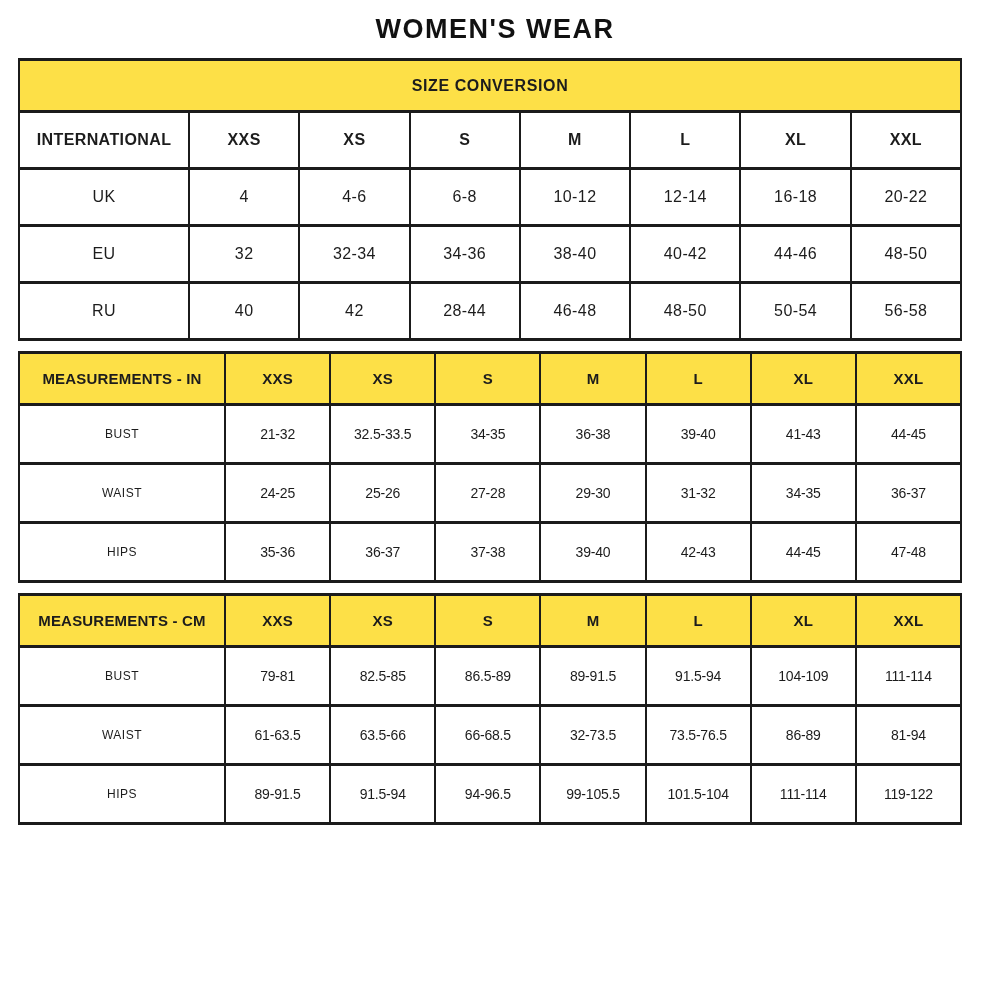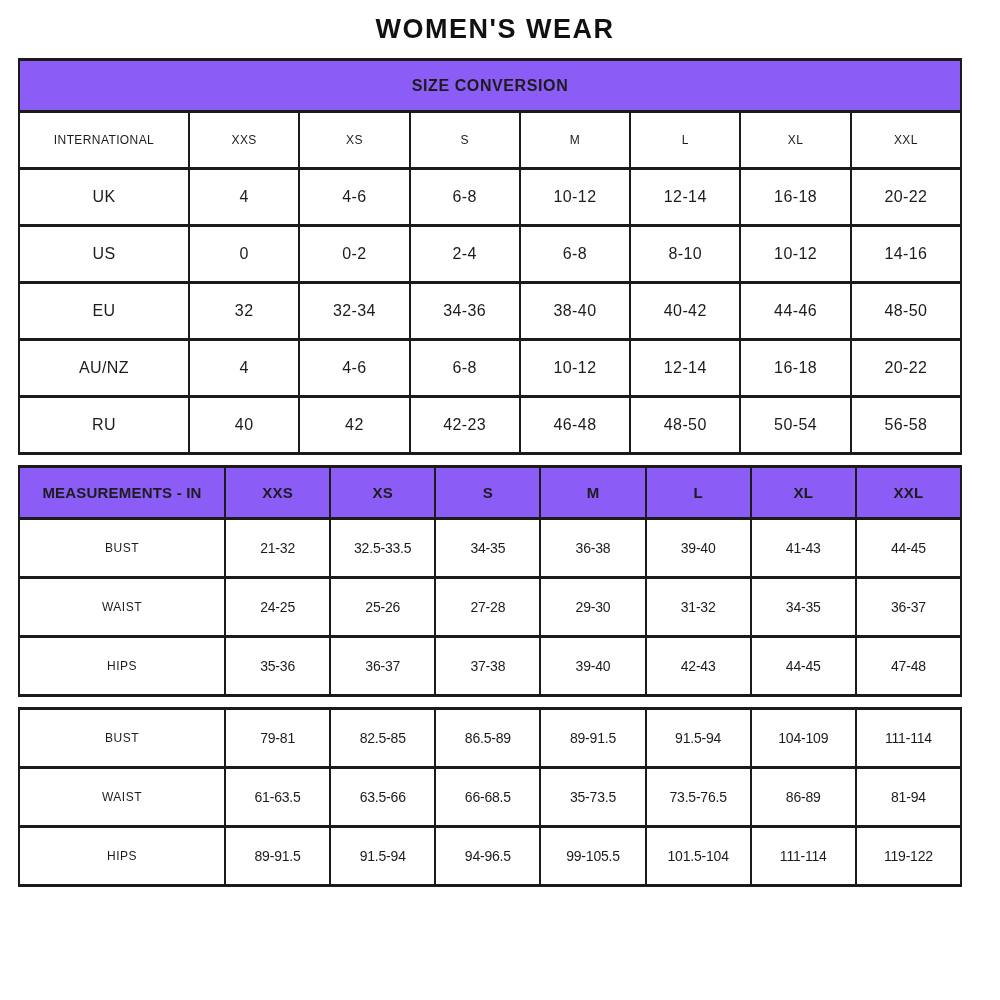--- a/index.html
+++ b/index.html
@@ -28,25 +28,25 @@
   td {
     border-left: 2px solid #1b1b1b;
     border-right: 2px solid #1b1b1b;
     border-top: 3px solid #1b1b1b;
     border-bottom: 3px solid #1b1b1b;
     text-align: center;
     vertical-align: middle;
     overflow: hidden;
     white-space: nowrap;
   }
-  .gray { background: #8b5cf6; }
+  .gray { background: #fde047; }
 
   
   .conv .banner-row td { height: 52px; font-size: 16px; font-weight: 700; letter-spacing: 0.6px; }
-  .conv .head-row td   { height: 57px; font-size: 12px; font-weight: 400; letter-spacing: 0.4px; }
+  .conv .head-row td   { height: 57px; font-size: 16px; font-weight: 700; letter-spacing: 0.4px; }
   .conv .data-row td   { height: 57px; font-size: 16px; font-weight: 400; letter-spacing: 0.4px; }
   .conv col.label-col  { width: 170px; }
 
   
   .meas { margin-top: 10px; border-radius: 32px; }
   .meas col.label-col { width: 206px; }
   .meas .head-row td  { height: 52px; font-size: 15px; font-weight: 700; letter-spacing: 0.2px; }
   .meas .data-row td  { height: 59px; font-size: 14px; font-weight: 500; letter-spacing: -0.2px; }
   .meas .data-row td.row-label { font-size: 12px; font-weight: 400; letter-spacing: 0.5px; }
 </style>
@@ -86,54 +86,34 @@
         <td class="row-label">UK</td>
         <td>4</td>
         <td>4-6</td>
         <td>6-8</td>
         <td>10-12</td>
         <td>12-14</td>
         <td>16-18</td>
         <td>20-22</td>
       </tr>
       <tr class="data-row">
-        <td class="row-label">US</td>
-        <td>0</td>
-        <td>0-2</td>
-        <td>2-4</td>
-        <td>6-8</td>
-        <td>8-10</td>
-        <td>10-12</td>
-        <td>14-16</td>
-      </tr>
-      <tr class="data-row">
         <td class="row-label">EU</td>
         <td>32</td>
         <td>32-34</td>
         <td>34-36</td>
         <td>38-40</td>
         <td>40-42</td>
         <td>44-46</td>
         <td>48-50</td>
       </tr>
       <tr class="data-row">
-        <td class="row-label">AU/NZ</td>
-        <td>4</td>
-        <td>4-6</td>
-        <td>6-8</td>
-        <td>10-12</td>
-        <td>12-14</td>
-        <td>16-18</td>
-        <td>20-22</td>
-      </tr>
-      <tr class="data-row">
         <td class="row-label">RU</td>
         <td>40</td>
         <td>42</td>
-        <td>42-23</td>
+        <td>28-44</td>
         <td>46-48</td>
         <td>48-50</td>
         <td>50-54</td>
         <td>56-58</td>
       </tr>
     </tbody>
   </table>
 
   <table class="meas">
     <colgroup>
@@ -195,36 +175,46 @@
         <col class="label-col">
         <col>
         <col>
         <col>
         <col>
         <col>
         <col>
         <col>
       </colgroup>
     <tbody>
+      <tr class="head-row">
+        <td class="gray">MEASUREMENTS - CM</td>
+        <td class="gray">XXS</td>
+        <td class="gray">XS</td>
+        <td class="gray">S</td>
+        <td class="gray">M</td>
+        <td class="gray">L</td>
+        <td class="gray">XL</td>
+        <td class="gray">XXL</td>
+      </tr>
       <tr class="data-row">
         <td class="row-label">BUST</td>
         <td>79-81</td>
         <td>82.5-85</td>
         <td>86.5-89</td>
         <td>89-91.5</td>
         <td>91.5-94</td>
         <td>104-109</td>
         <td>111-114</td>
       </tr>
       <tr class="data-row">
         <td class="row-label">WAIST</td>
         <td>61-63.5</td>
         <td>63.5-66</td>
         <td>66-68.5</td>
-        <td>35-73.5</td>
+        <td>32-73.5</td>
         <td>73.5-76.5</td>
         <td>86-89</td>
         <td>81-94</td>
       </tr>
       <tr class="data-row">
         <td class="row-label">HIPS</td>
         <td>89-91.5</td>
         <td>91.5-94</td>
         <td>94-96.5</td>
         <td>99-105.5</td>

